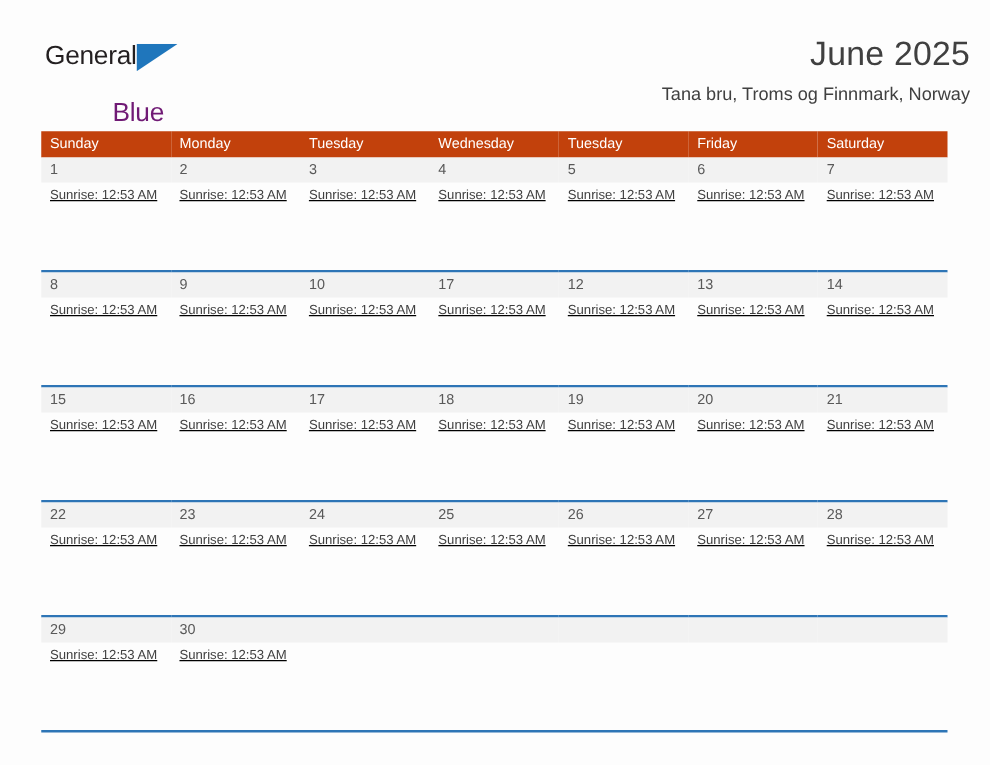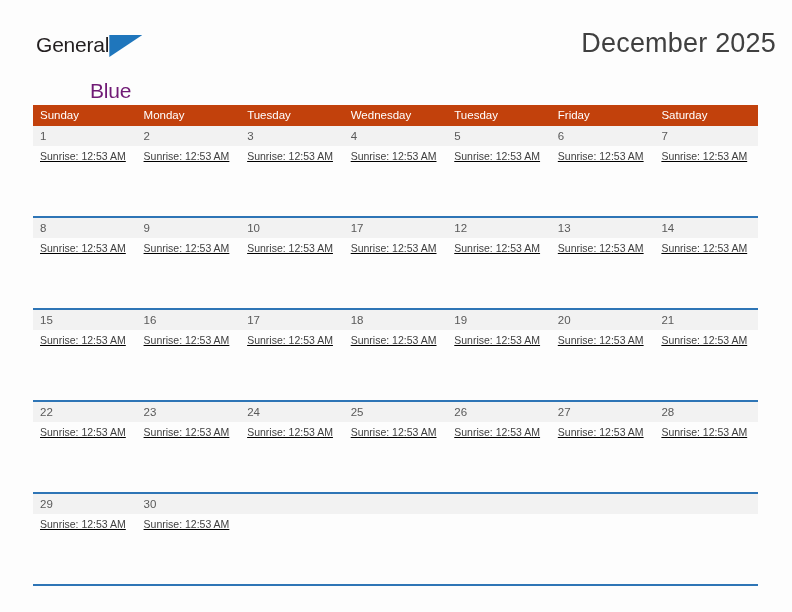--- a/index.html
+++ b/index.html
@@ -163,21 +163,22 @@
   <div class="top">
 
     <div class="logo">
       <div class="logo-line1">
         <span class="logo-general">General</span><span class="logo-tri"></span>
       </div>
       <div class="logo-blue">Blue</div>
     </div>
 
     <div class="title-wrap">
-      <div class="cal-title">December 2025</div>
+      <div class="cal-title">June 2025</div>
+      <div class="cal-subtitle">Tana bru, Troms og Finnmark, Norway</div>
     </div>
 
   </div>
 
   <table class="calendar">
     <thead>
       <tr id="weekday-header-row">
           <th>Sunday</th>
           <th>Monday</th>
           <th>Tuesday</th>

